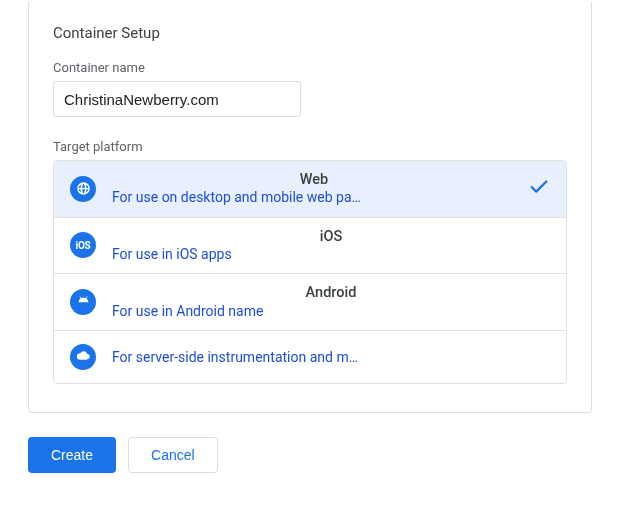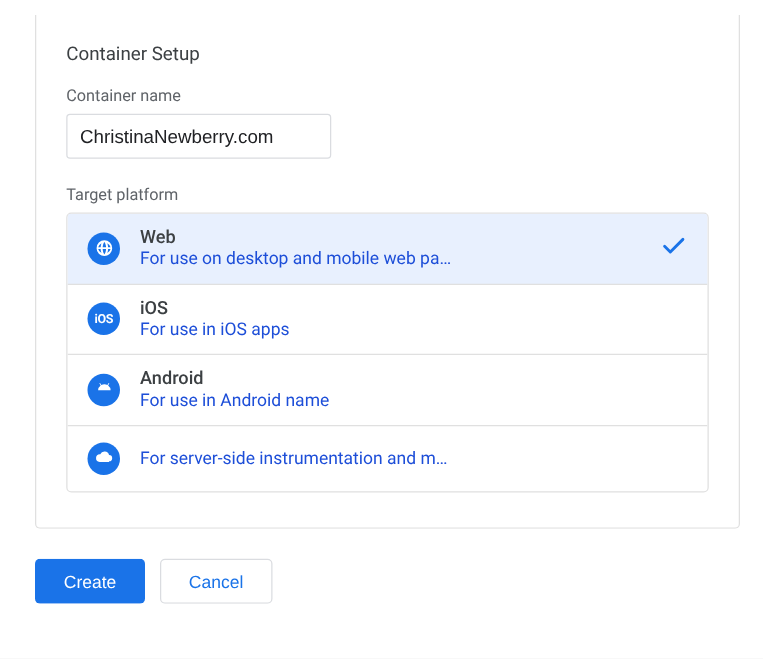--- a/index.html
+++ b/index.html
@@ -7,35 +7,35 @@
       font-family: Roboto, 'Helvetica Neue', Arial, sans-serif;
       font-size: 14px;
       color: #202124;
       background: #fff;
       width: 620px;
     }
     .card {
       border: 1px solid #e0e0e0;
       border-radius: 0 0 4px 4px;
       border-top: none;
-      margin: 12px 28px 0 28px;
+      margin: 2px 28px 0 28px;
       padding: 22px 24px 28px 24px;
     }
     .section-title {
       font-size: 15px;
       color: #3c4043;
       margin-bottom: 18px;
     }
     .field-label {
       font-size: 13px;
       color: #5f6368;
       margin-bottom: 6px;
     }
     .text-input {
-      width: 212px;
+      width: 248px;
       height: 36px;
       border: 1px solid #dadce0;
       border-radius: 3px;
       padding: 0 10px;
       font-size: 15px;
       color: #202124;
       outline: none;
     }
     .platform-label {
       font-size: 13px;
@@ -81,20 +81,21 @@
       font-size: 10px;
       font-weight: 700;
       letter-spacing: -0.3px;
     }
     .platform-text { flex: 1; min-width: 0; overflow: hidden; }
     .platform-name {
       font-size: 14.5px;
       font-weight: 500;
       color: #3c4043;
       line-height: 1.2;
+      text-align: center;
     }
     .platform-desc {
       font-size: 14px;
       color: #1d4ed8;
       line-height: 1.3;
       white-space: nowrap;
       overflow: hidden;
       text-overflow: ellipsis;
     }
     .check {

